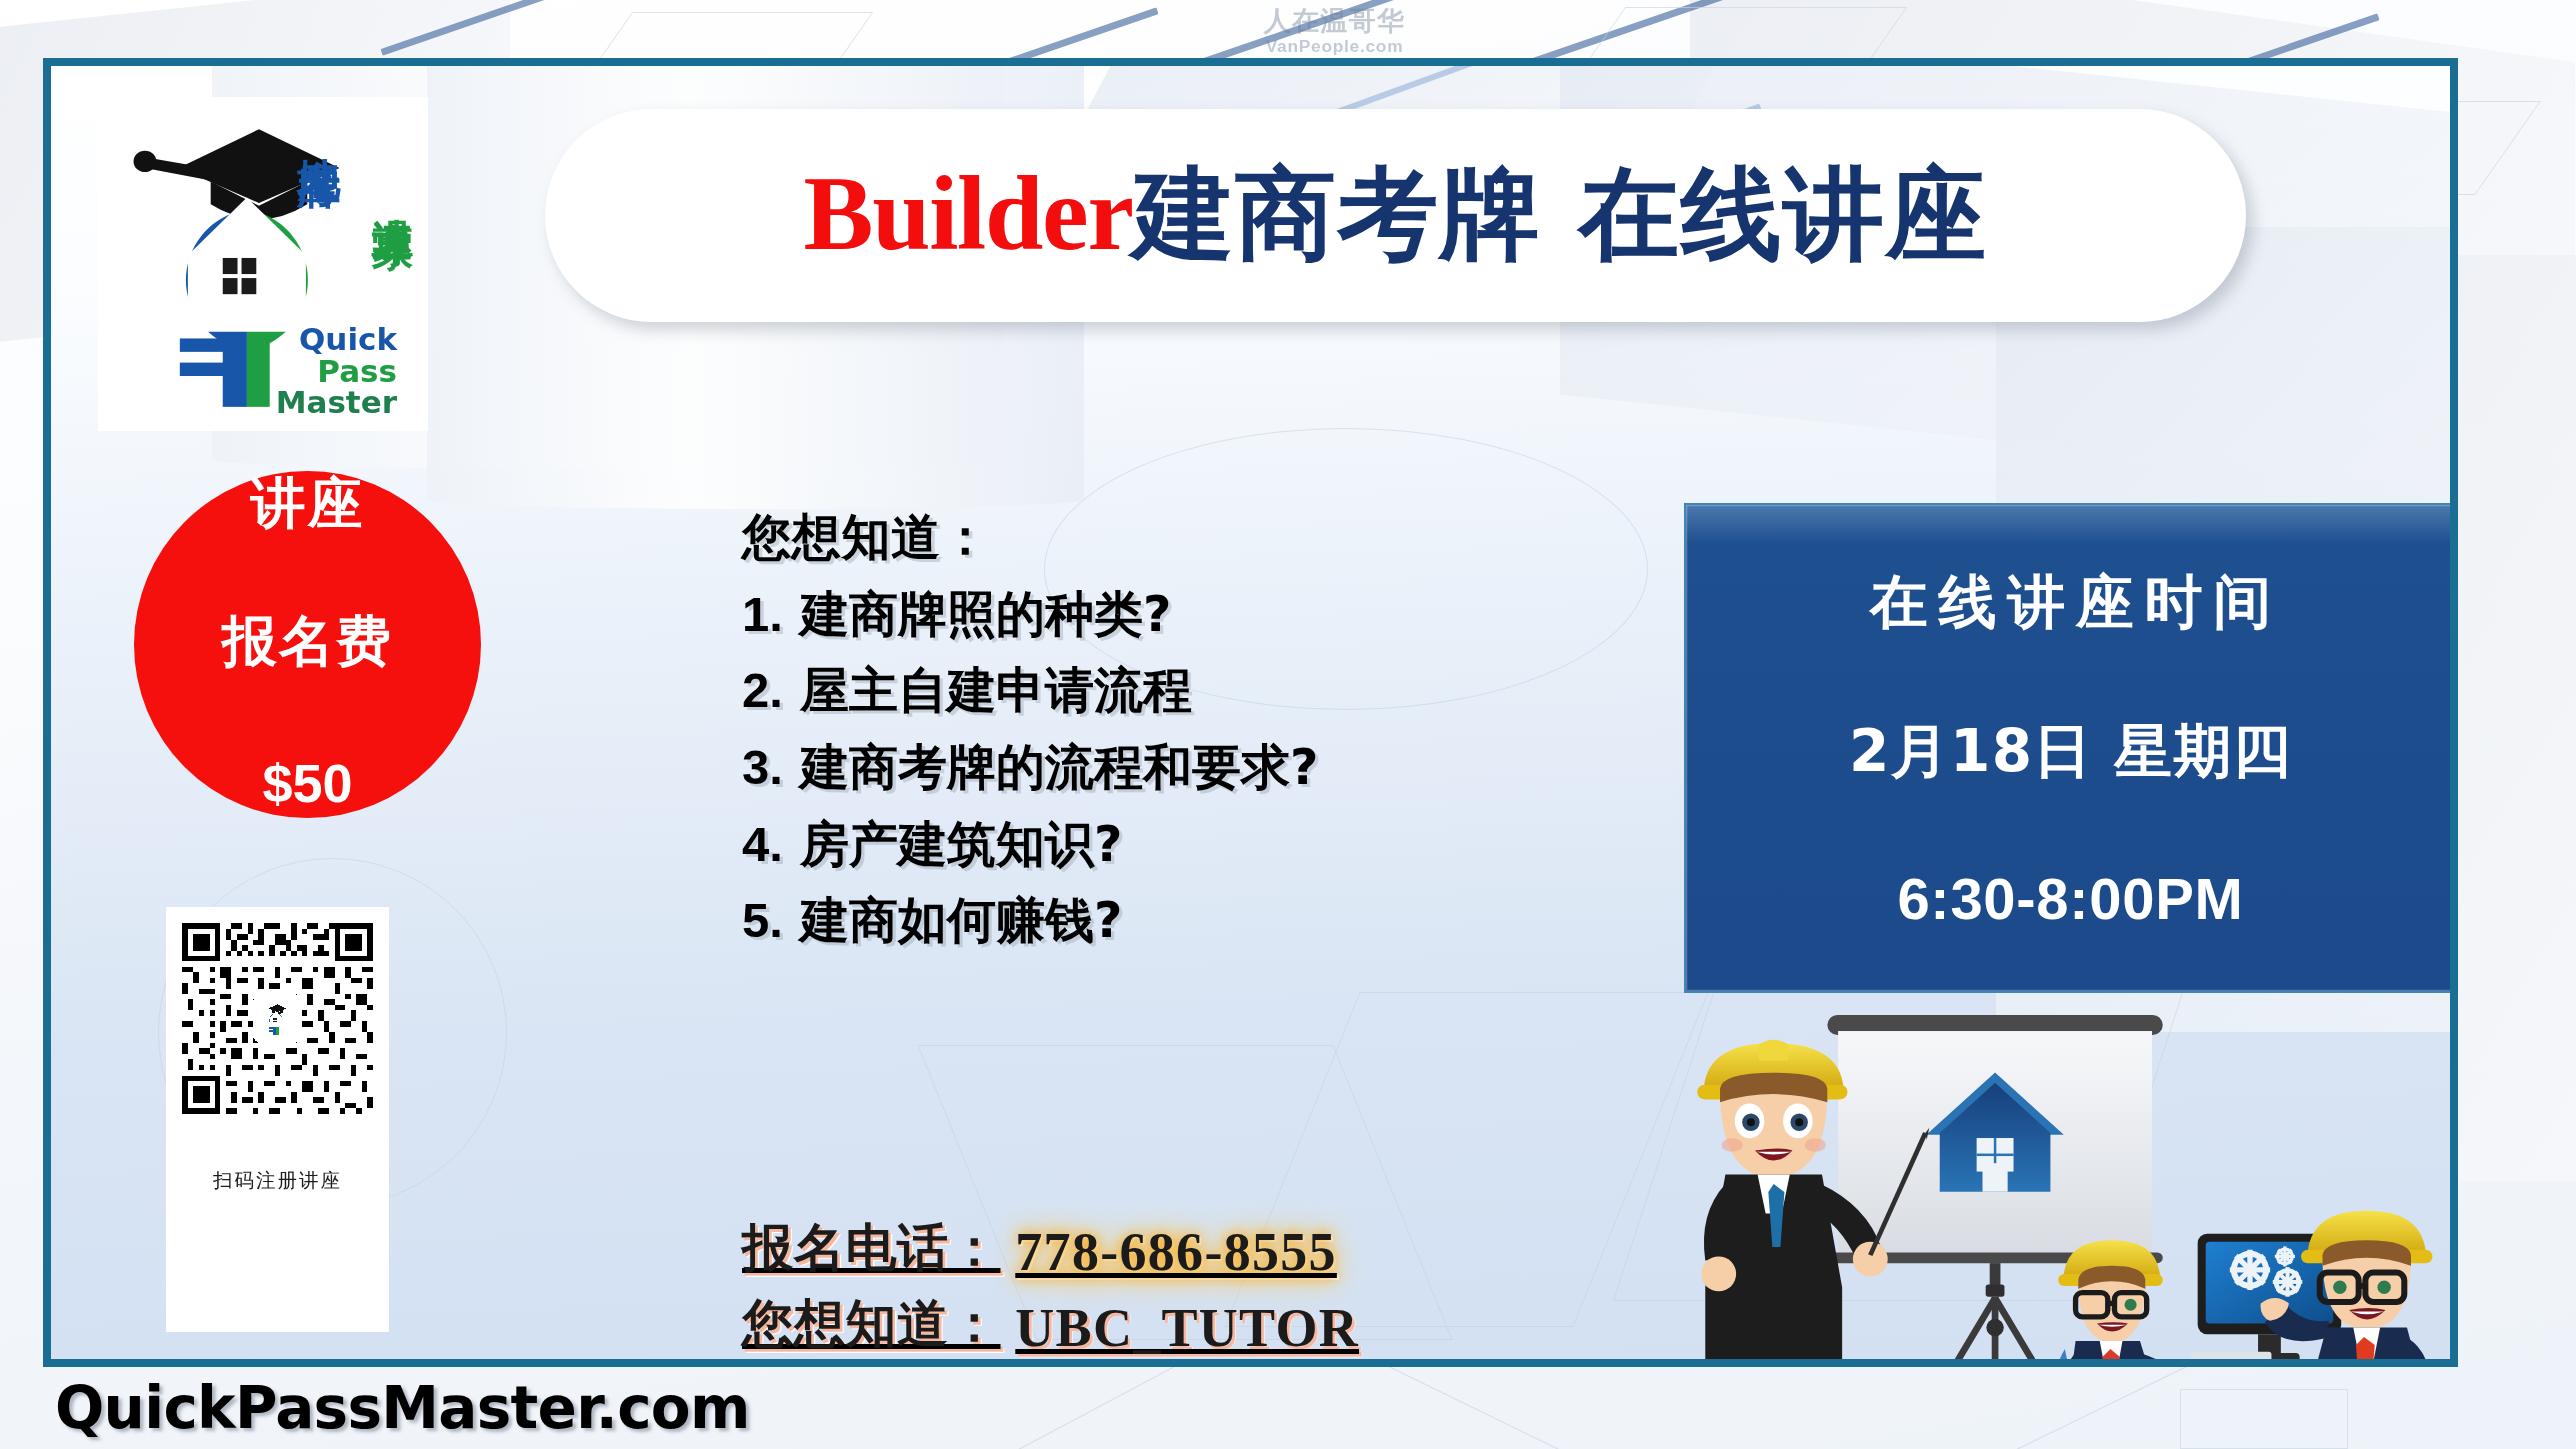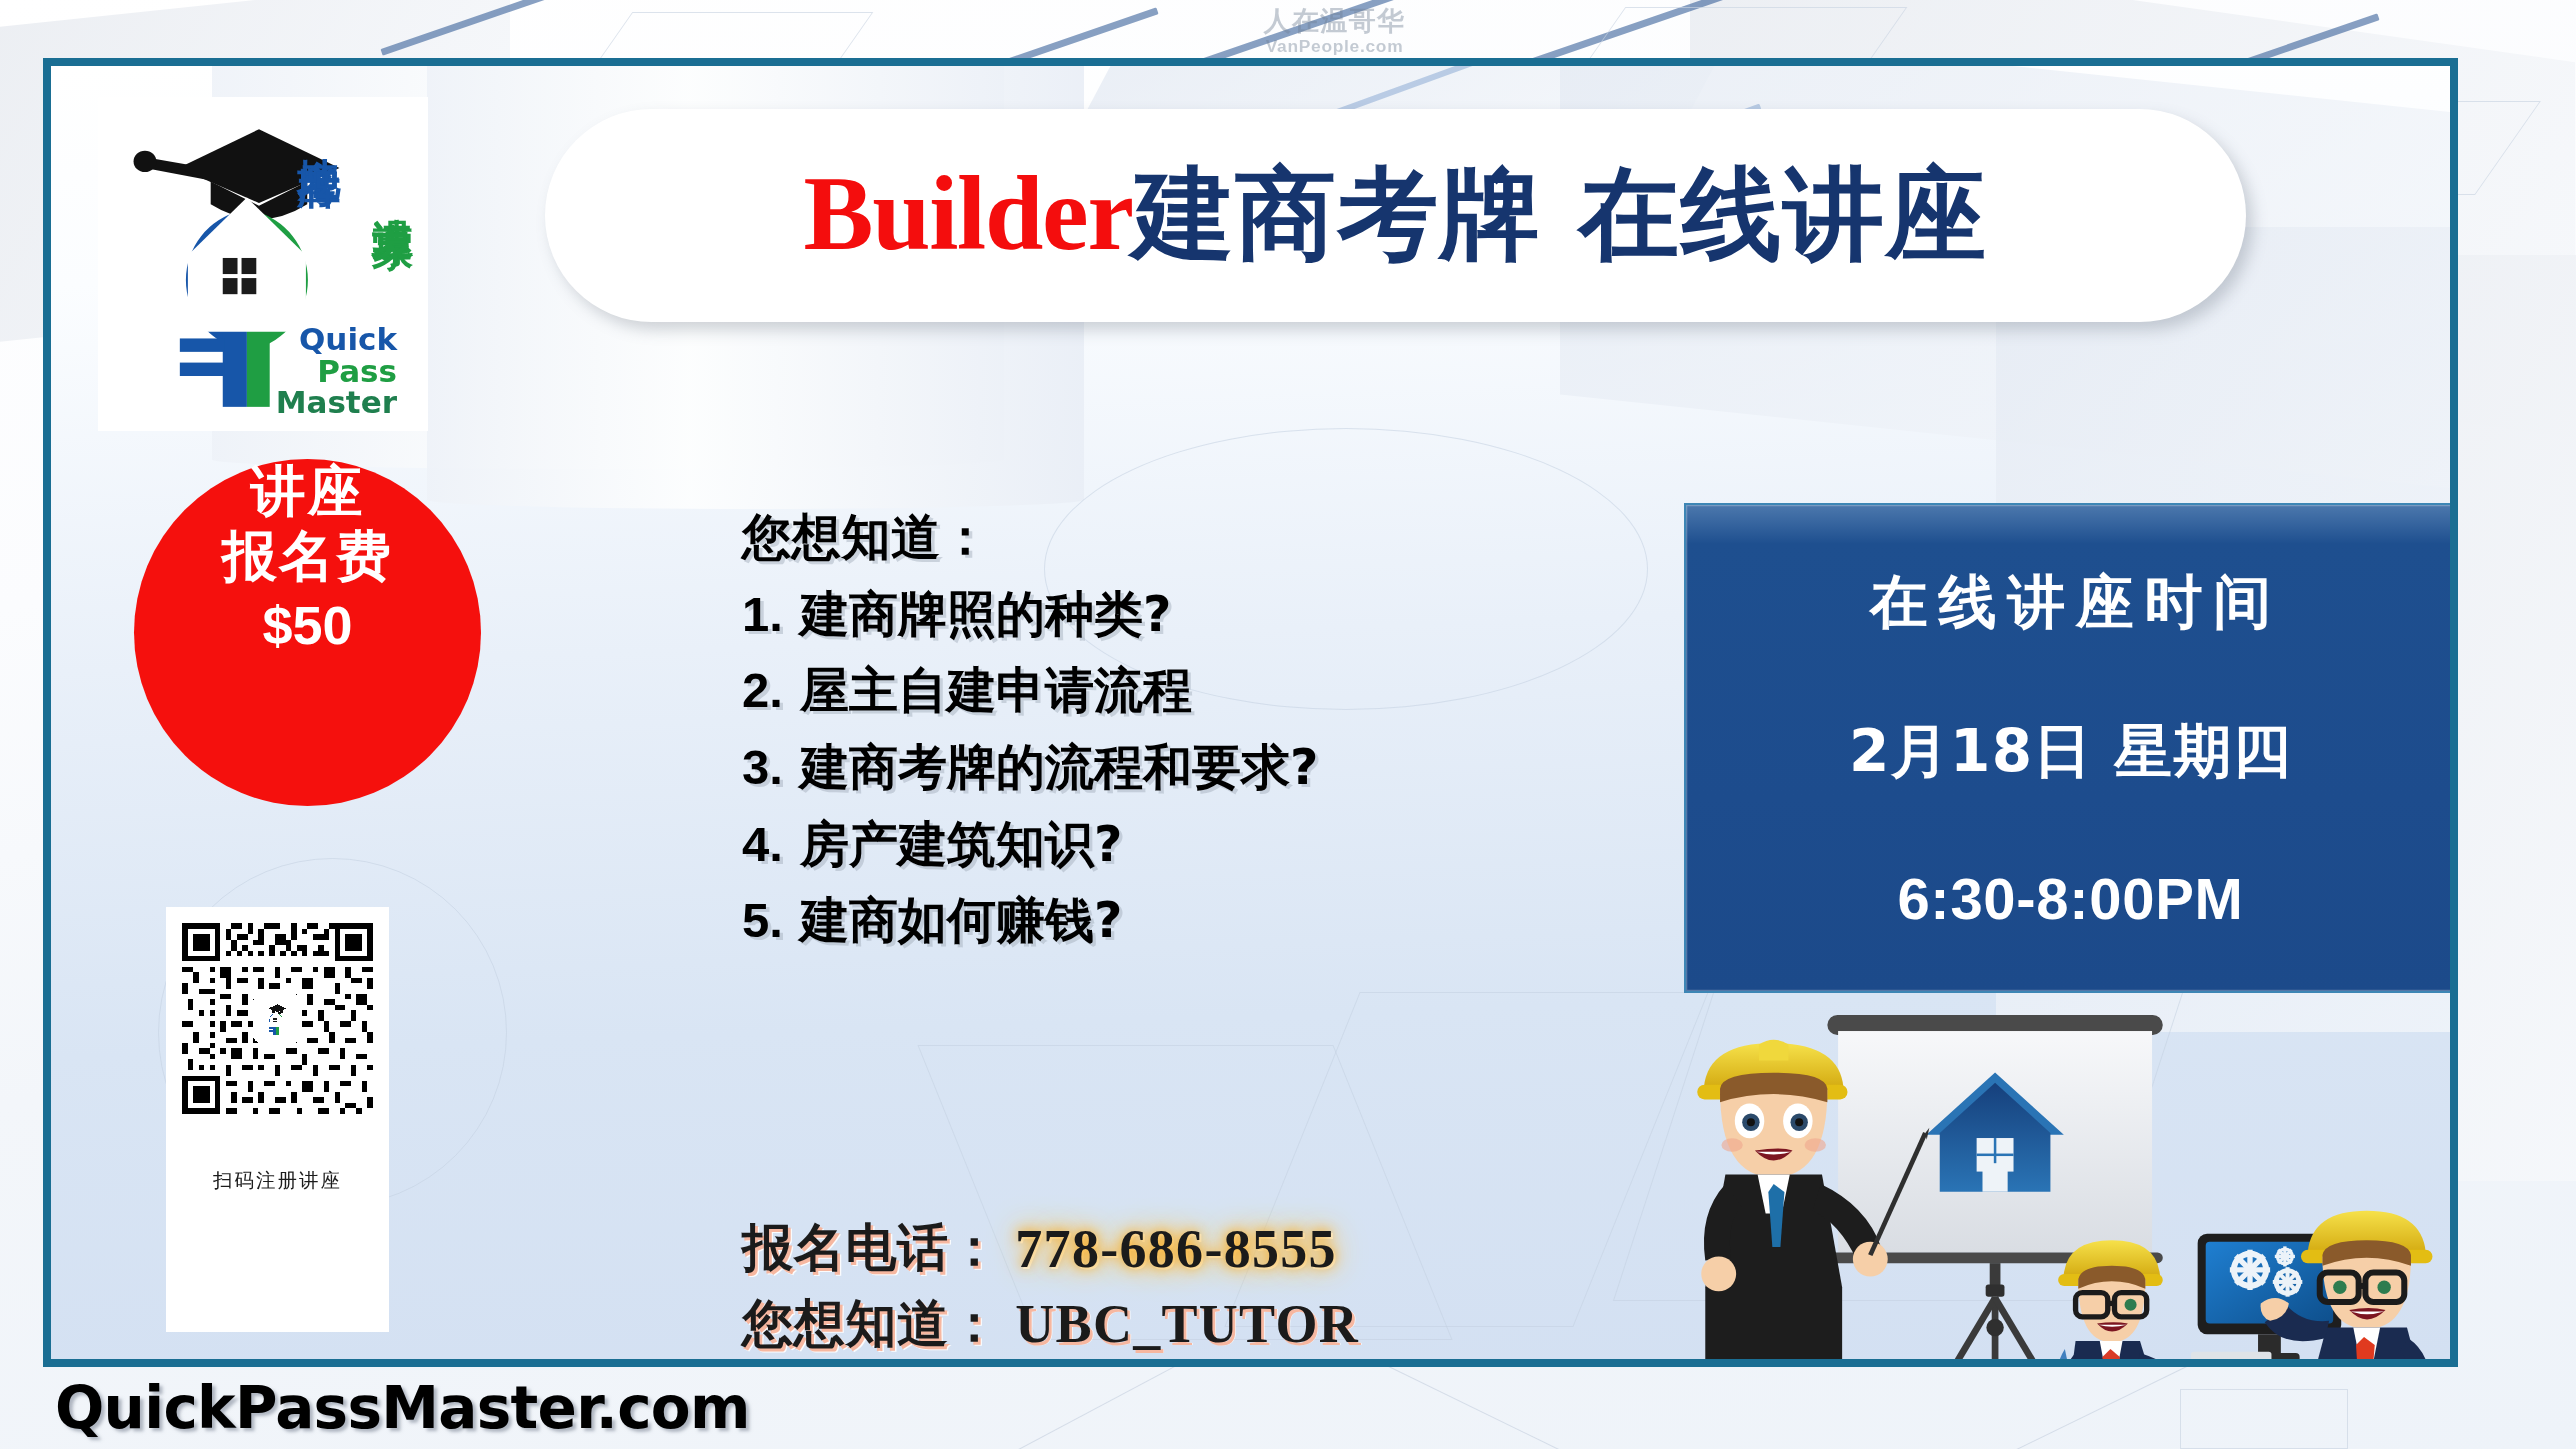--- a/index.html
+++ b/index.html
@@ -80,23 +80,23 @@
   }
   #title-text{
     font-size:101px; font-weight:900; white-space:nowrap;
     font-family:"DejaVu Sans",sans-serif; letter-spacing:-1.3px;
   }
   #title-en{ color:#f40d0d; font-family:"Liberation Serif",serif; font-weight:700; font-size:105px;}
   #title-cn{ color:#16356e; letter-spacing:1.3px;}
 
   
   #price-badge{
-    position:absolute; left:83px; top:393px; width:347px; height:347px;
+    position:absolute; left:83px; top:405px; width:347px; height:347px;
     background:#f5100d; border-radius:50%;
-    display:flex; flex-direction:column; align-items:center; justify-content:flex-start;
+    display:flex; flex-direction:column; align-items:center; justify-content:space-between;
     color:#ffffff; text-align:center;
     box-shadow:0 0 0 0 rgba(0,0,0,0);
   }
   #price-badge .bl{ font-size:55px; font-weight:900; line-height:1.18; letter-spacing:2px;
     font-family:"DejaVu Sans",sans-serif; }
   #price-badge .bp{ font-size:54px; font-weight:900; line-height:1.3; margin-top:1.3px;
     font-family:"Liberation Sans",sans-serif;}
 
   
   #qr-card{
@@ -124,21 +124,21 @@
     font-size:49px; font-weight:900; letter-spacing:0px;
     margin-bottom:10.7px; white-space:nowrap;
     text-shadow:3.4px 3.4px 0 rgba(160,170,185,.45);
   }
   .q-num{ font-family:"Liberation Sans",sans-serif; }
 
   
   #contact{
     position:absolute; left:691px; top:1148px; width:939px;
   }
-  .c-row{ display:flex; align-items:center; white-space:nowrap; margin-bottom:6.7px; }
+  .c-row{ display:flex; align-items:flex-end; white-space:nowrap; margin-bottom:6.7px;text-decoration:underline; }
   .c-label{
     font-size:51px; font-weight:900; color:#1b1b1b;
     font-family:"DejaVu Sans",sans-serif; letter-spacing:0.7px;
     text-shadow:2.7px 2.7px 0 #f6b7a0, 4px 4px 0 rgba(255,255,255,.9);
   }
   .c-value{
     font-size:54px; font-weight:700; color:#1b1b1b; margin-left:14.8px;
     font-family:"Liberation Serif",serif; letter-spacing:1.3px;
   }
   #phone-value{

